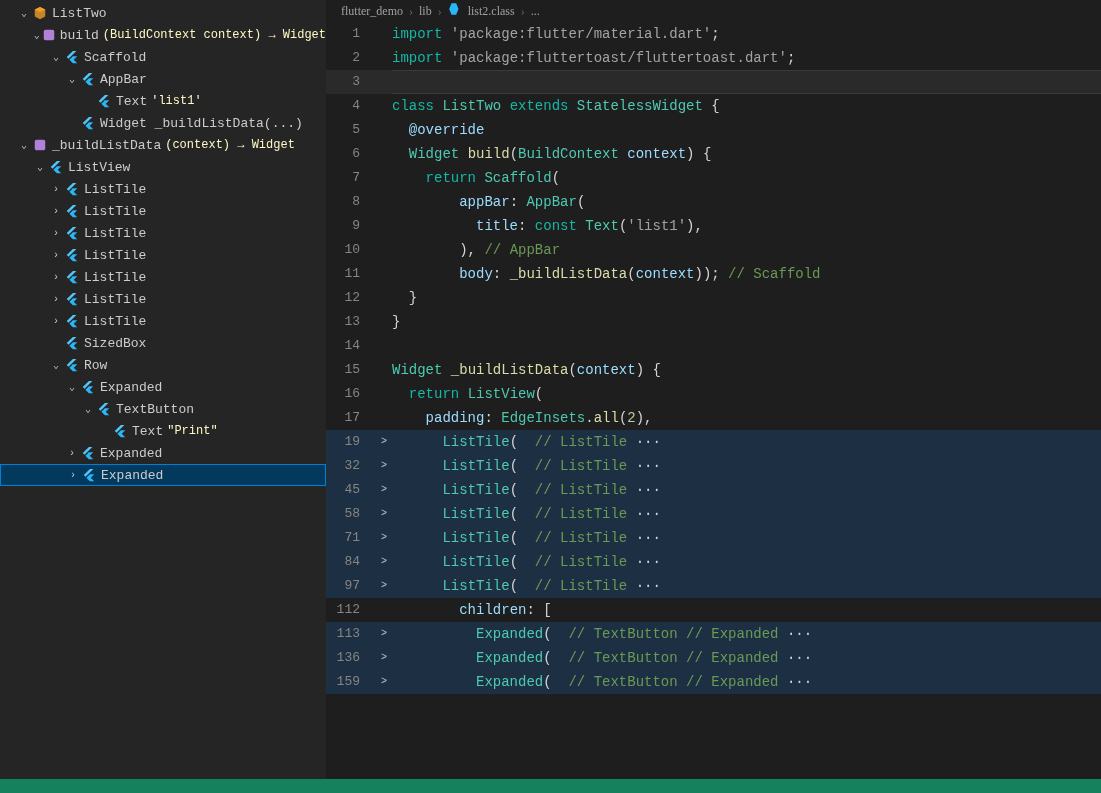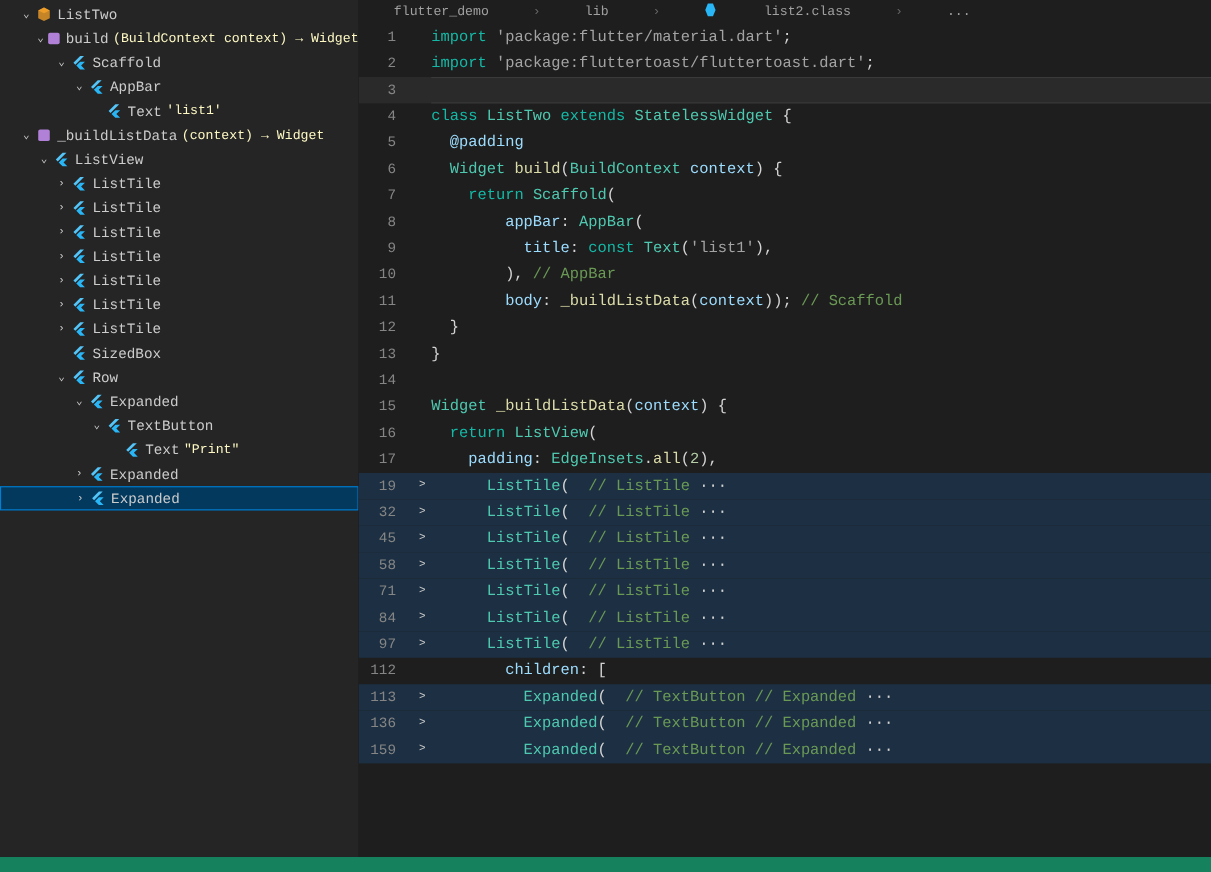--- a/index.html
+++ b/index.html
@@ -8,21 +8,21 @@
 .outline { width:326px; background:#252526; overflow-y:auto; padding-top:2px; }
 .outline-row { display:flex; align-items:center; height:22px; cursor:pointer; white-space:nowrap; }
 .outline-row.selected { background:#04395e; border:1px solid #007fd4; }
 .chev { width:16px; display:inline-flex; justify-content:center; color:#cccccc; font-size:10px; }
 .ico { width:16px; display:inline-flex; justify-content:center; margin-right:4px; }
 .ico svg { width:14px; height:14px; }
 .olabel { color:#cccccc; }
 .odim { color:#fef9c3; margin-left:4px; font-size:12px; }
 .editor { flex:1; background:#1e1e1e; display:flex; flex-direction:column; }
 .crumbs { height:22px; display:flex; align-items:center; padding:0 12px; font-size:12px; color:#a0a0a0; background:#1e1e1e; }
-.crumbs span { margin:0 20px; }
+.crumbs span { margin:0 3px;font-family:Liberation Serif, serif; }
 .crumb-sep { color:#666; }
 .code-area { flex:1; display:flex; overflow:hidden; position:relative; }
 .code-lines { flex:1; position:relative; }
 .line { height:24px; line-height:24px; display:flex; }
 .lnum { width:50px; text-align:right; padding-right:16px; color:#858585; font-size:13px; }
 .fold { width:16px; text-align:center; color:#c5c5c5; font-size:10px; cursor:pointer; }
 .code { flex:1; white-space:pre; font-size:14px; }
 .line.hl { background:#1d3043; }
 .line.cursor { background:#2a2a2a; }
 .line.cursor .code { border:1px solid #3a3a3a; border-left:none; border-right:none; }
@@ -86,20 +86,30 @@
         <span class="chev"></span>
         <span class="ico">
           <svg viewBox="0 0 16 16">
             <path fill="#54C5F8" d="M9 1L2 8l2 2 9-9z"></path>
             <path fill="#29B6F6" d="M9 7L5 11l4 4h5l-4-4 4-4z"></path>
           </svg>
         </span>
         <span class="olabel">Text</span>
         <span class="odim">'list1'</span>
       </div>
+      <div class="outline-row" style="padding-left: 64px;">
+        <span class="chev"></span>
+        <span class="ico">
+          <svg viewBox="0 0 16 16">
+            <path fill="#54C5F8" d="M9 1L2 8l2 2 9-9z"></path>
+            <path fill="#29B6F6" d="M9 7L5 11l4 4h5l-4-4 4-4z"></path>
+          </svg>
+        </span>
+        <span class="olabel">Widget _buildListData(...)</span>
+      </div>
       <div class="outline-row" style="padding-left: 16px;">
         <span class="chev">⌄</span>
         <span class="ico">
           <svg viewBox="0 0 16 16">
             <rect x="2" y="2" width="12" height="12" rx="2" fill="#b180d7"></rect>
           </svg>
         </span>
         <span class="olabel">_buildListData</span>
         <span class="odim">(context) → Widget</span>
       </div>
@@ -286,21 +296,21 @@
             <div class="code"><span class="tk-pl"></span></div>
           </div>
           <div class="line">
             <div class="lnum">4</div>
             <div class="fold"></div>
             <div class="code"><span class="tk-kw">class</span><span class="tk-pl"> </span><span class="tk-ty">ListTwo</span><span class="tk-pl"> </span><span class="tk-kw">extends</span><span class="tk-pl"> </span><span class="tk-ty">StatelessWidget</span><span class="tk-pl"> {</span></div>
           </div>
           <div class="line">
             <div class="lnum">5</div>
             <div class="fold"></div>
-            <div class="code"><span class="tk-pl">  </span><span class="tk-pr">@padding</span></div>
+            <div class="code"><span class="tk-pl">  </span><span class="tk-pr">@override</span></div>
           </div>
           <div class="line">
             <div class="lnum">6</div>
             <div class="fold"></div>
             <div class="code"><span class="tk-pl">  </span><span class="tk-ty">Widget</span><span class="tk-pl"> </span><span class="tk-fn">build</span><span class="tk-pl">(</span><span class="tk-ty">BuildContext</span><span class="tk-pl"> </span><span class="tk-pr">context</span><span class="tk-pl">) {</span></div>
           </div>
           <div class="line">
             <div class="lnum">7</div>
             <div class="fold"></div>
             <div class="code"><span class="tk-pl">    </span><span class="tk-kw">return</span><span class="tk-pl"> </span><span class="tk-ty">Scaffold</span><span class="tk-pl">(</span></div>

